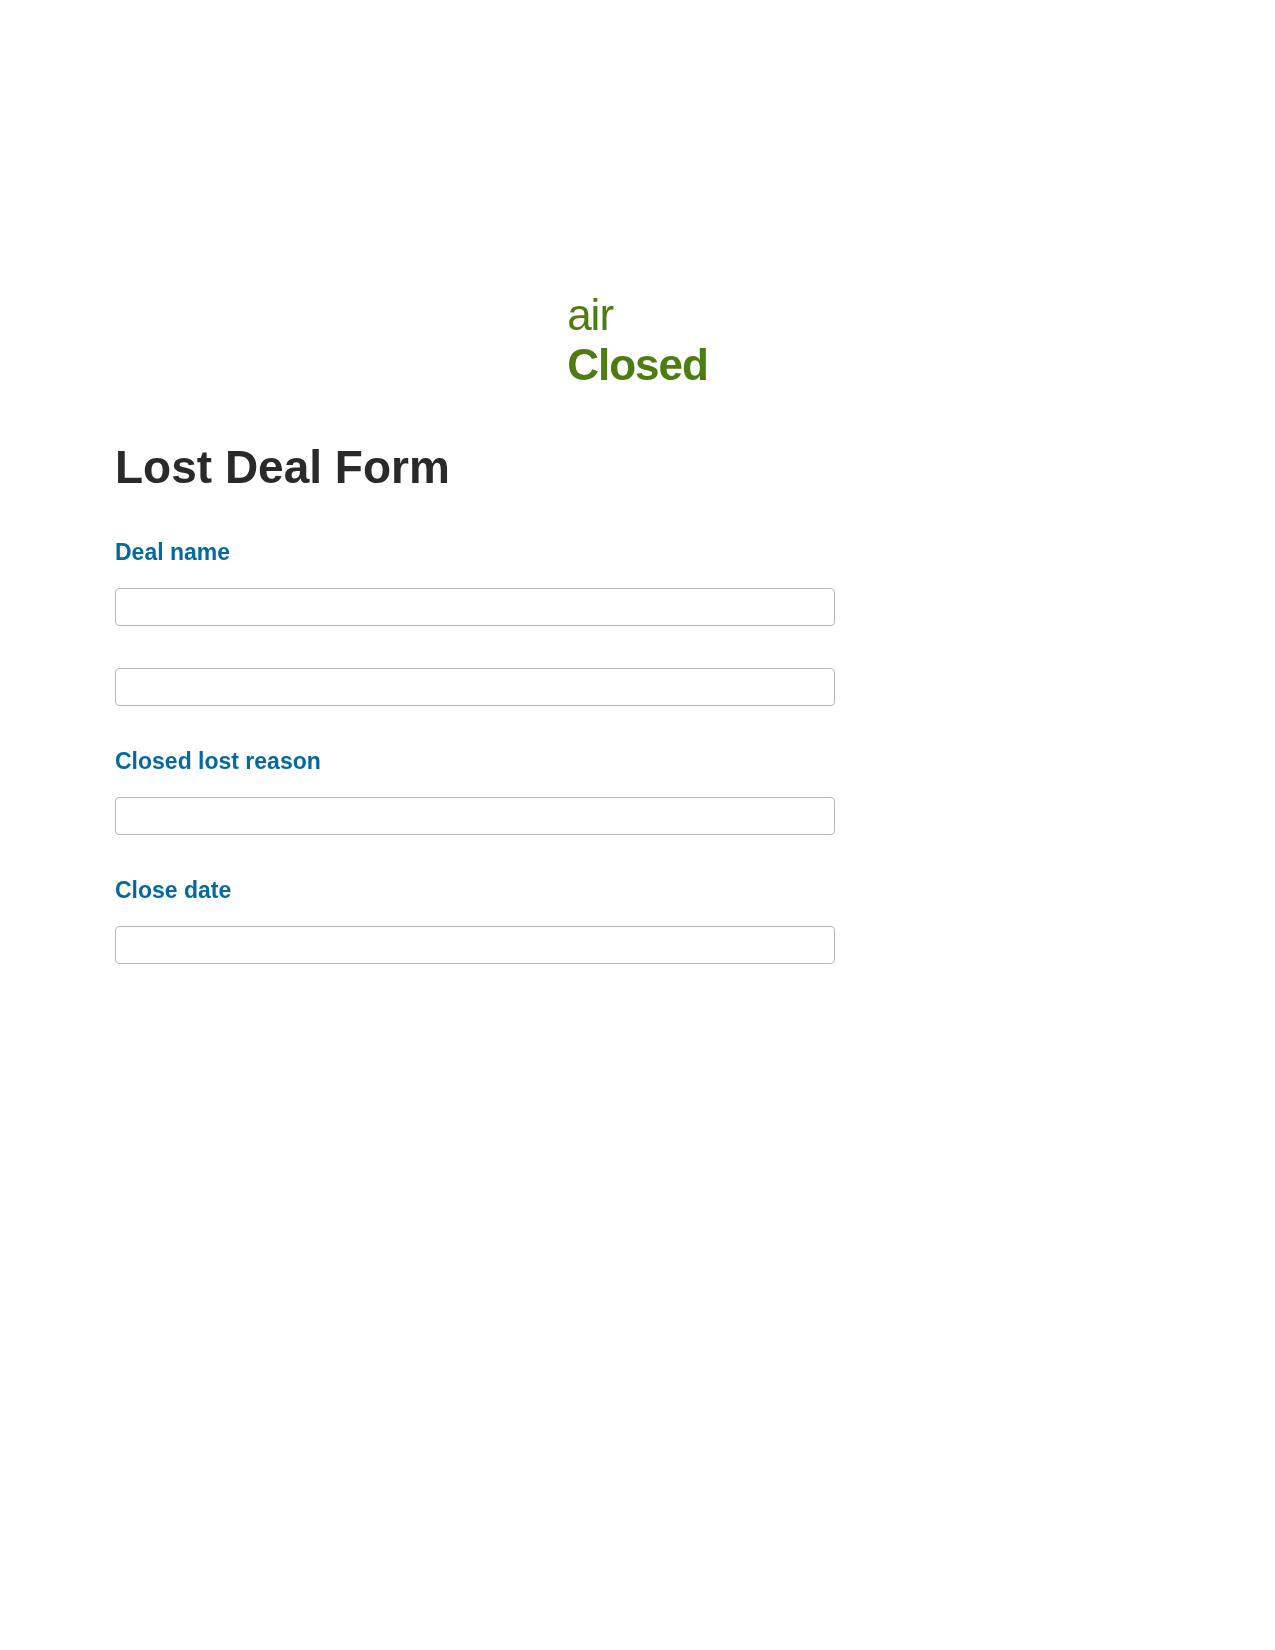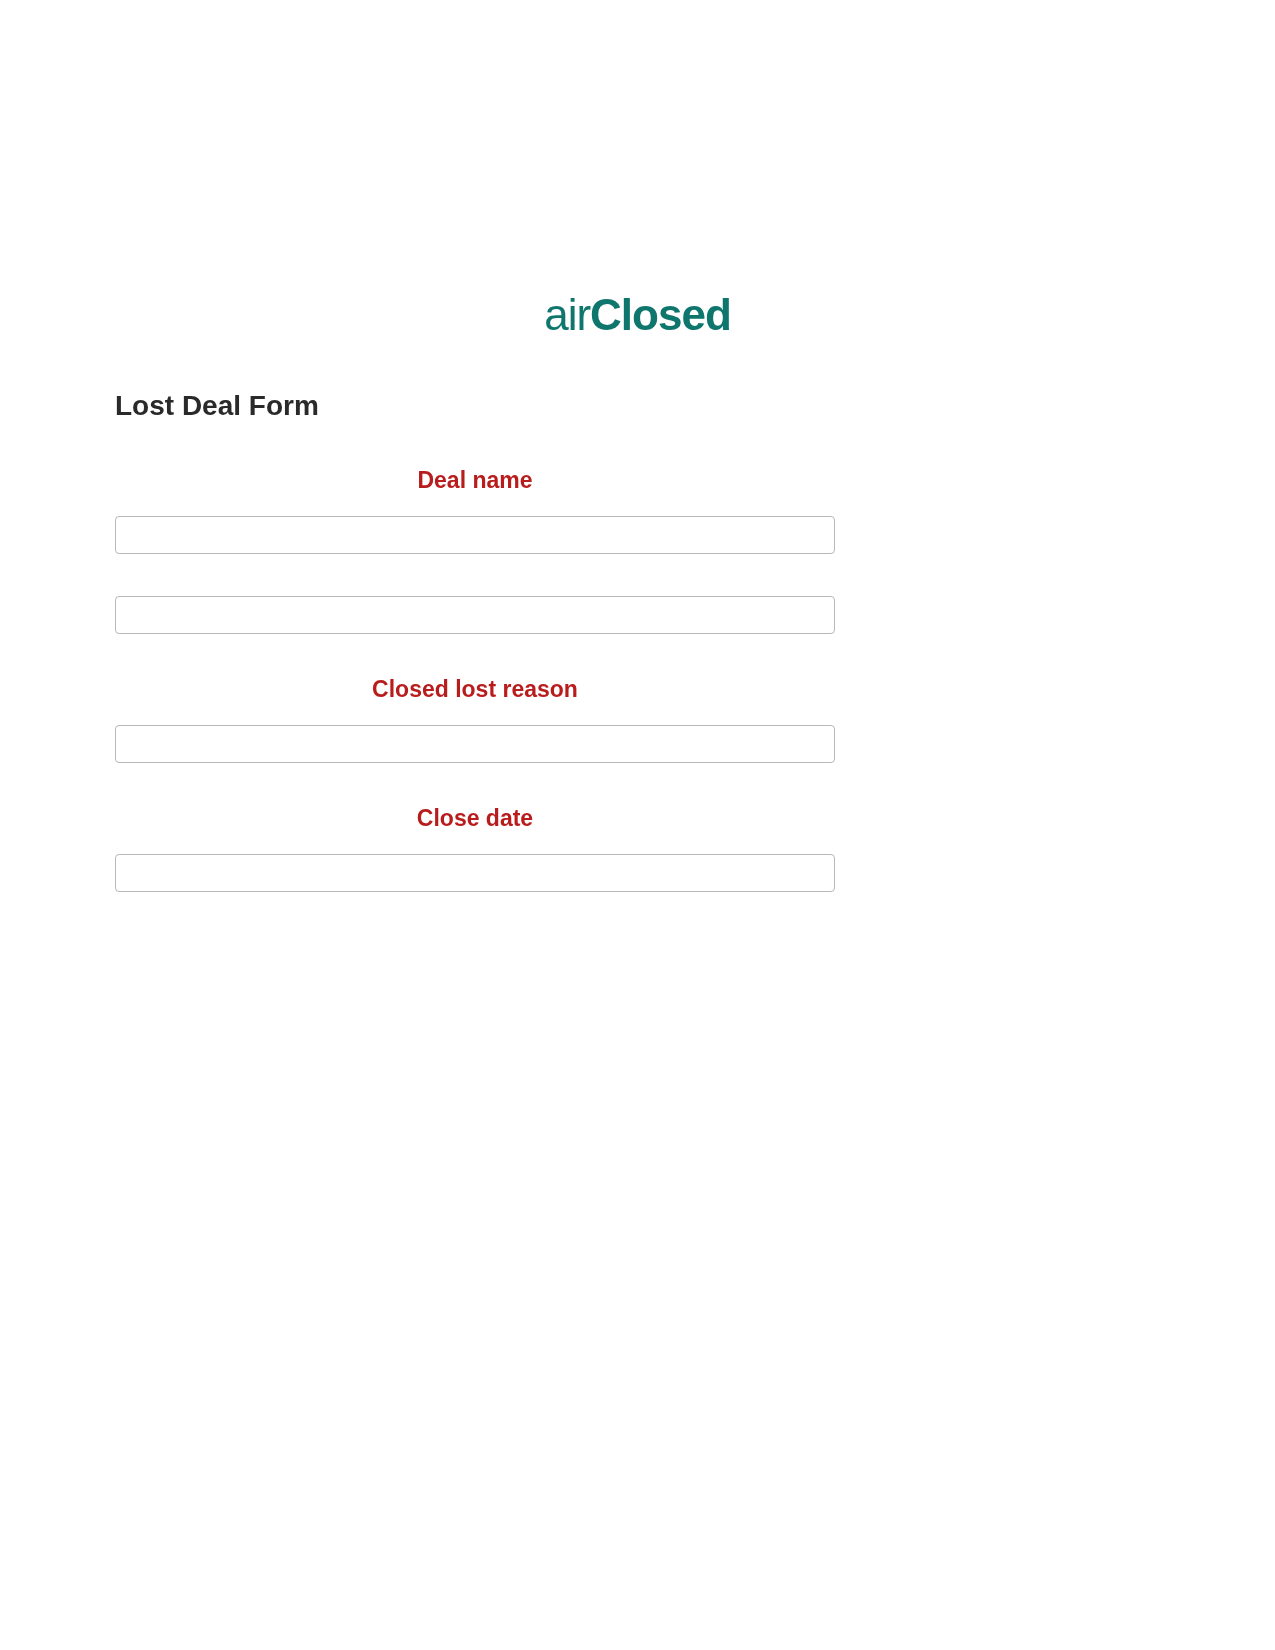--- a/index.html
+++ b/index.html
@@ -20,52 +20,52 @@
       padding-top: 290px;
     }
     .logo-container {
       display: flex;
       justify-content: center;
       margin-bottom: 50px;
     }
     .logo {
       display: flex;
       align-items: flex-start;
-      color: #0f766e;
+      color: #4d7c0f;
+      flex-direction: column;
     }
     .logo-air {
       font-size: 44px;
       font-weight: 400;
       letter-spacing: -1px;
     }
     .logo-slate {
       font-size: 44px;
       font-weight: 900;
       letter-spacing: -1px;
     }
     .form-content {
       padding-left: 115px;
       padding-right: 440px;
     }
     .form-title {
-      font-size: 28px;
+      font-size: 46px;
       font-weight: 700;
       color: #2a2a2a;
       margin-bottom: 45px;
     }
     .form-field {
       margin-bottom: 42px;
     }
     .field-label {
       font-size: 23px;
       font-weight: 700;
-      color: #b91c1c;
+      color: #0369a1;
       display: block;
       margin-bottom: 22px;
-      text-align: center;
     }
     .field-input {
       width: 720px;
       height: 38px;
       border: 1px solid #b8b8b8;
       border-radius: 4px;
       background: #ffffff;
       font-size: 18px;
       padding: 0 10px;
       outline: none;

